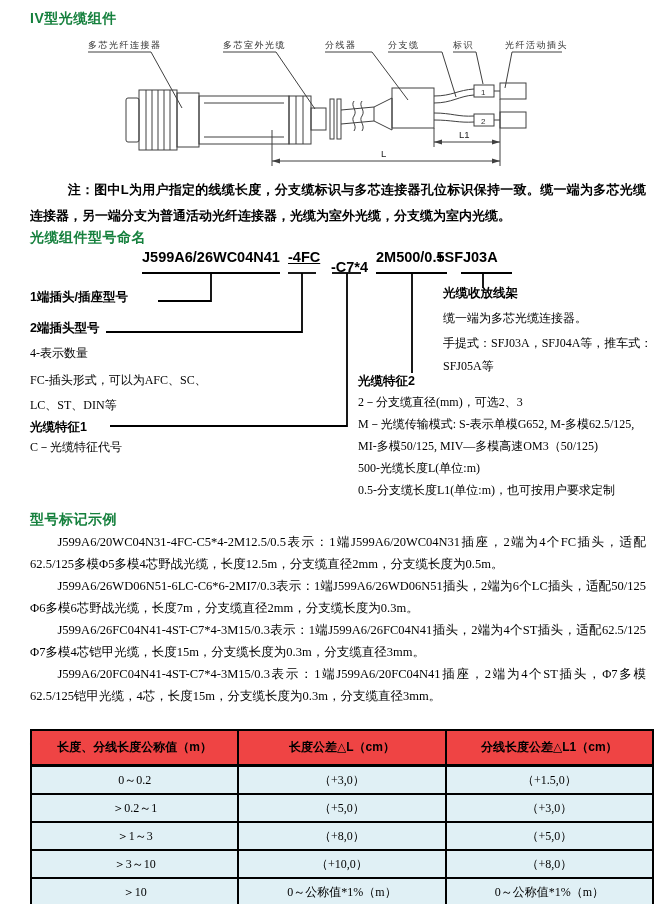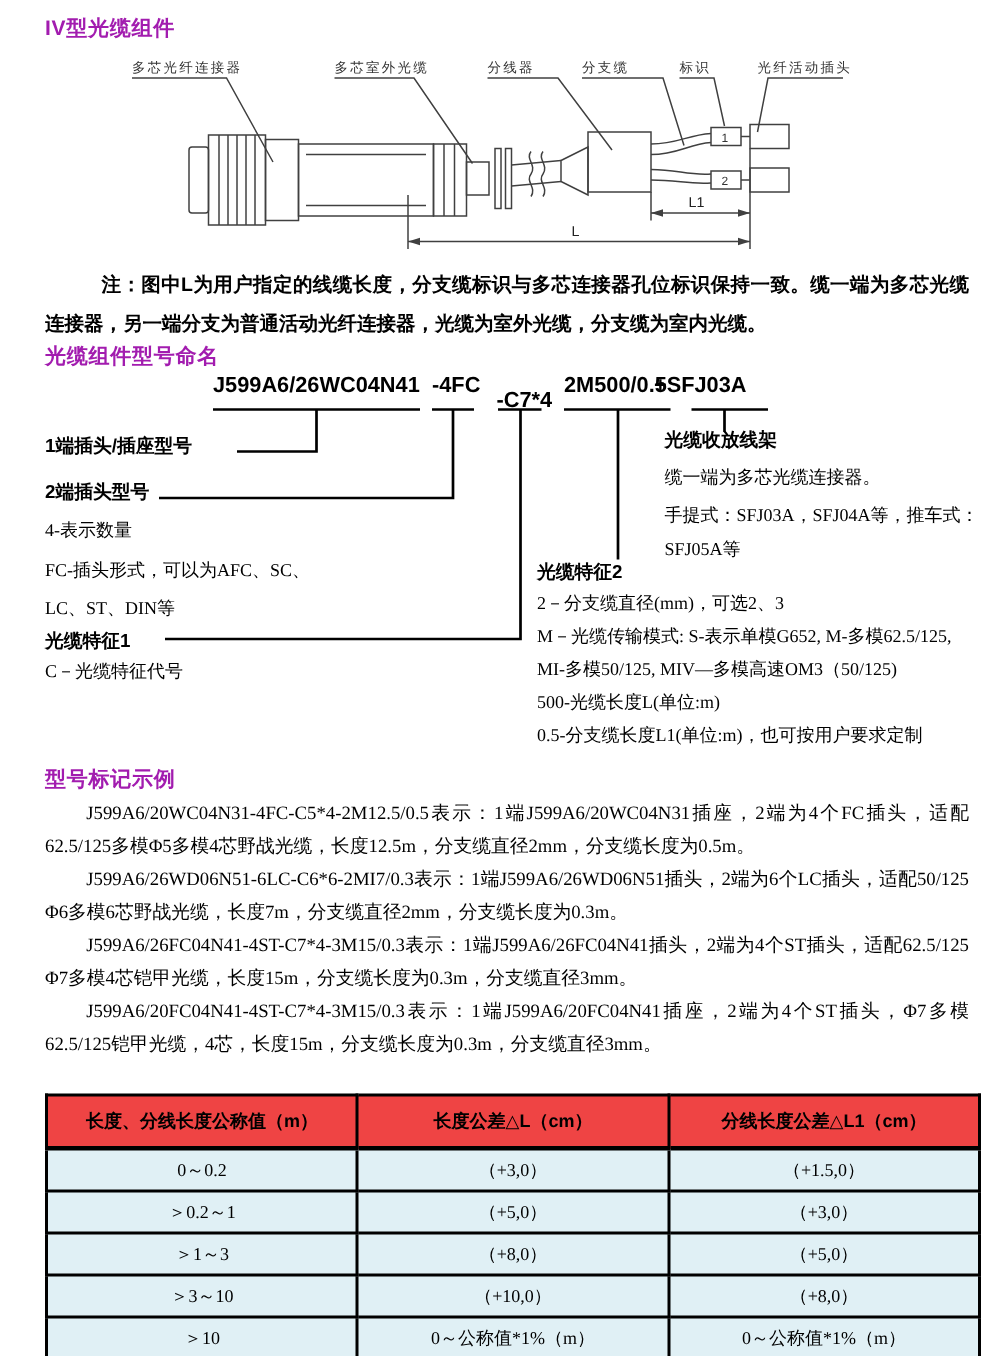--- a/index.html
+++ b/index.html
@@ -1,19 +1,19 @@
 <!DOCTYPE html>
 <html><head>
 <meta charset="utf-8">
 <style>
   html,body{margin:0;padding:0;background:#fff;}
   .page{position:relative;width:671px;height:904px;background:#ffffff;overflow:hidden;
         font-family:"Liberation Sans","DejaVu Sans",sans-serif;color:#000;}
   .abs{position:absolute;}
-  .heading{font-size:14px;font-weight:bold;color:#a21caf;letter-spacing:0.5px;}
+  .heading{font-size:14px;font-weight:bold;color:#15803d;letter-spacing:0.5px;}
   .note{font-size:13px;font-weight:bold;line-height:26px;text-indent:2.9em;width:616px;text-align:justify;}
   svg text{font-family:"Liberation Sans","DejaVu Sans",sans-serif;}
   .dlabel{font-size:9px;fill:#333;letter-spacing:1.5px;}
   .dim{font-size:9.5px;fill:#222;}
   .seg{position:absolute;font-size:14.5px;font-weight:bold;white-space:nowrap;}
   .co-title{position:absolute;font-size:12.5px;font-weight:bold;white-space:nowrap;}
   .co-line{position:absolute;font-size:12px;white-space:nowrap;font-family:"Liberation Serif","DejaVu Serif",serif;}
   .examples p{margin:0;font-size:12.5px;line-height:22px;text-indent:2.2em;text-align:justify;
               font-family:"Liberation Serif","DejaVu Serif",serif;}
   table.tol{border-collapse:collapse;width:624px;table-layout:fixed;}
@@ -115,21 +115,21 @@
         <path d="M332,28 L361,28"></path>
           <path d="M347,28 L347,181 L110,181"></path>
         <path d="M376,28 L447,28"></path>
           <path d="M412,28 L412,128"></path>
         <path d="M461,28 L512,28"></path>
           <path d="M483,28 L483,43"></path>
       </g>
     </svg>
 
     <span class="seg" style="left:142px;top:4px;">J599A6/26WC04N41</span>
-    <span class="seg" style="left:288px;top:4px;">-4FC</span>
+    <span class="seg" style="left:288px;top:4px;text-decoration:underline;">-4FC</span>
     <span class="seg" style="left:331px;top:14px;">-C7*4</span>
     <span class="seg" style="left:376px;top:4px;">2M500/0.5</span>
     <span class="seg" style="left:436px;top:4px;">+SFJ03A</span>
 
     <span class="co-title" style="left:30px;top:44px;">1端插头/插座型号</span>
     <span class="co-title" style="left:30px;top:75px;">2端插头型号</span>
     <span class="co-line" style="left:30px;top:100px;">4-表示数量</span>
     <span class="co-line" style="left:30px;top:127px;">FC-插头形式，可以为AFC、SC、</span>
     <span class="co-line" style="left:30px;top:152px;">LC、ST、DIN等</span>
     <span class="co-title" style="left:30px;top:174px;">光缆特征1</span>

